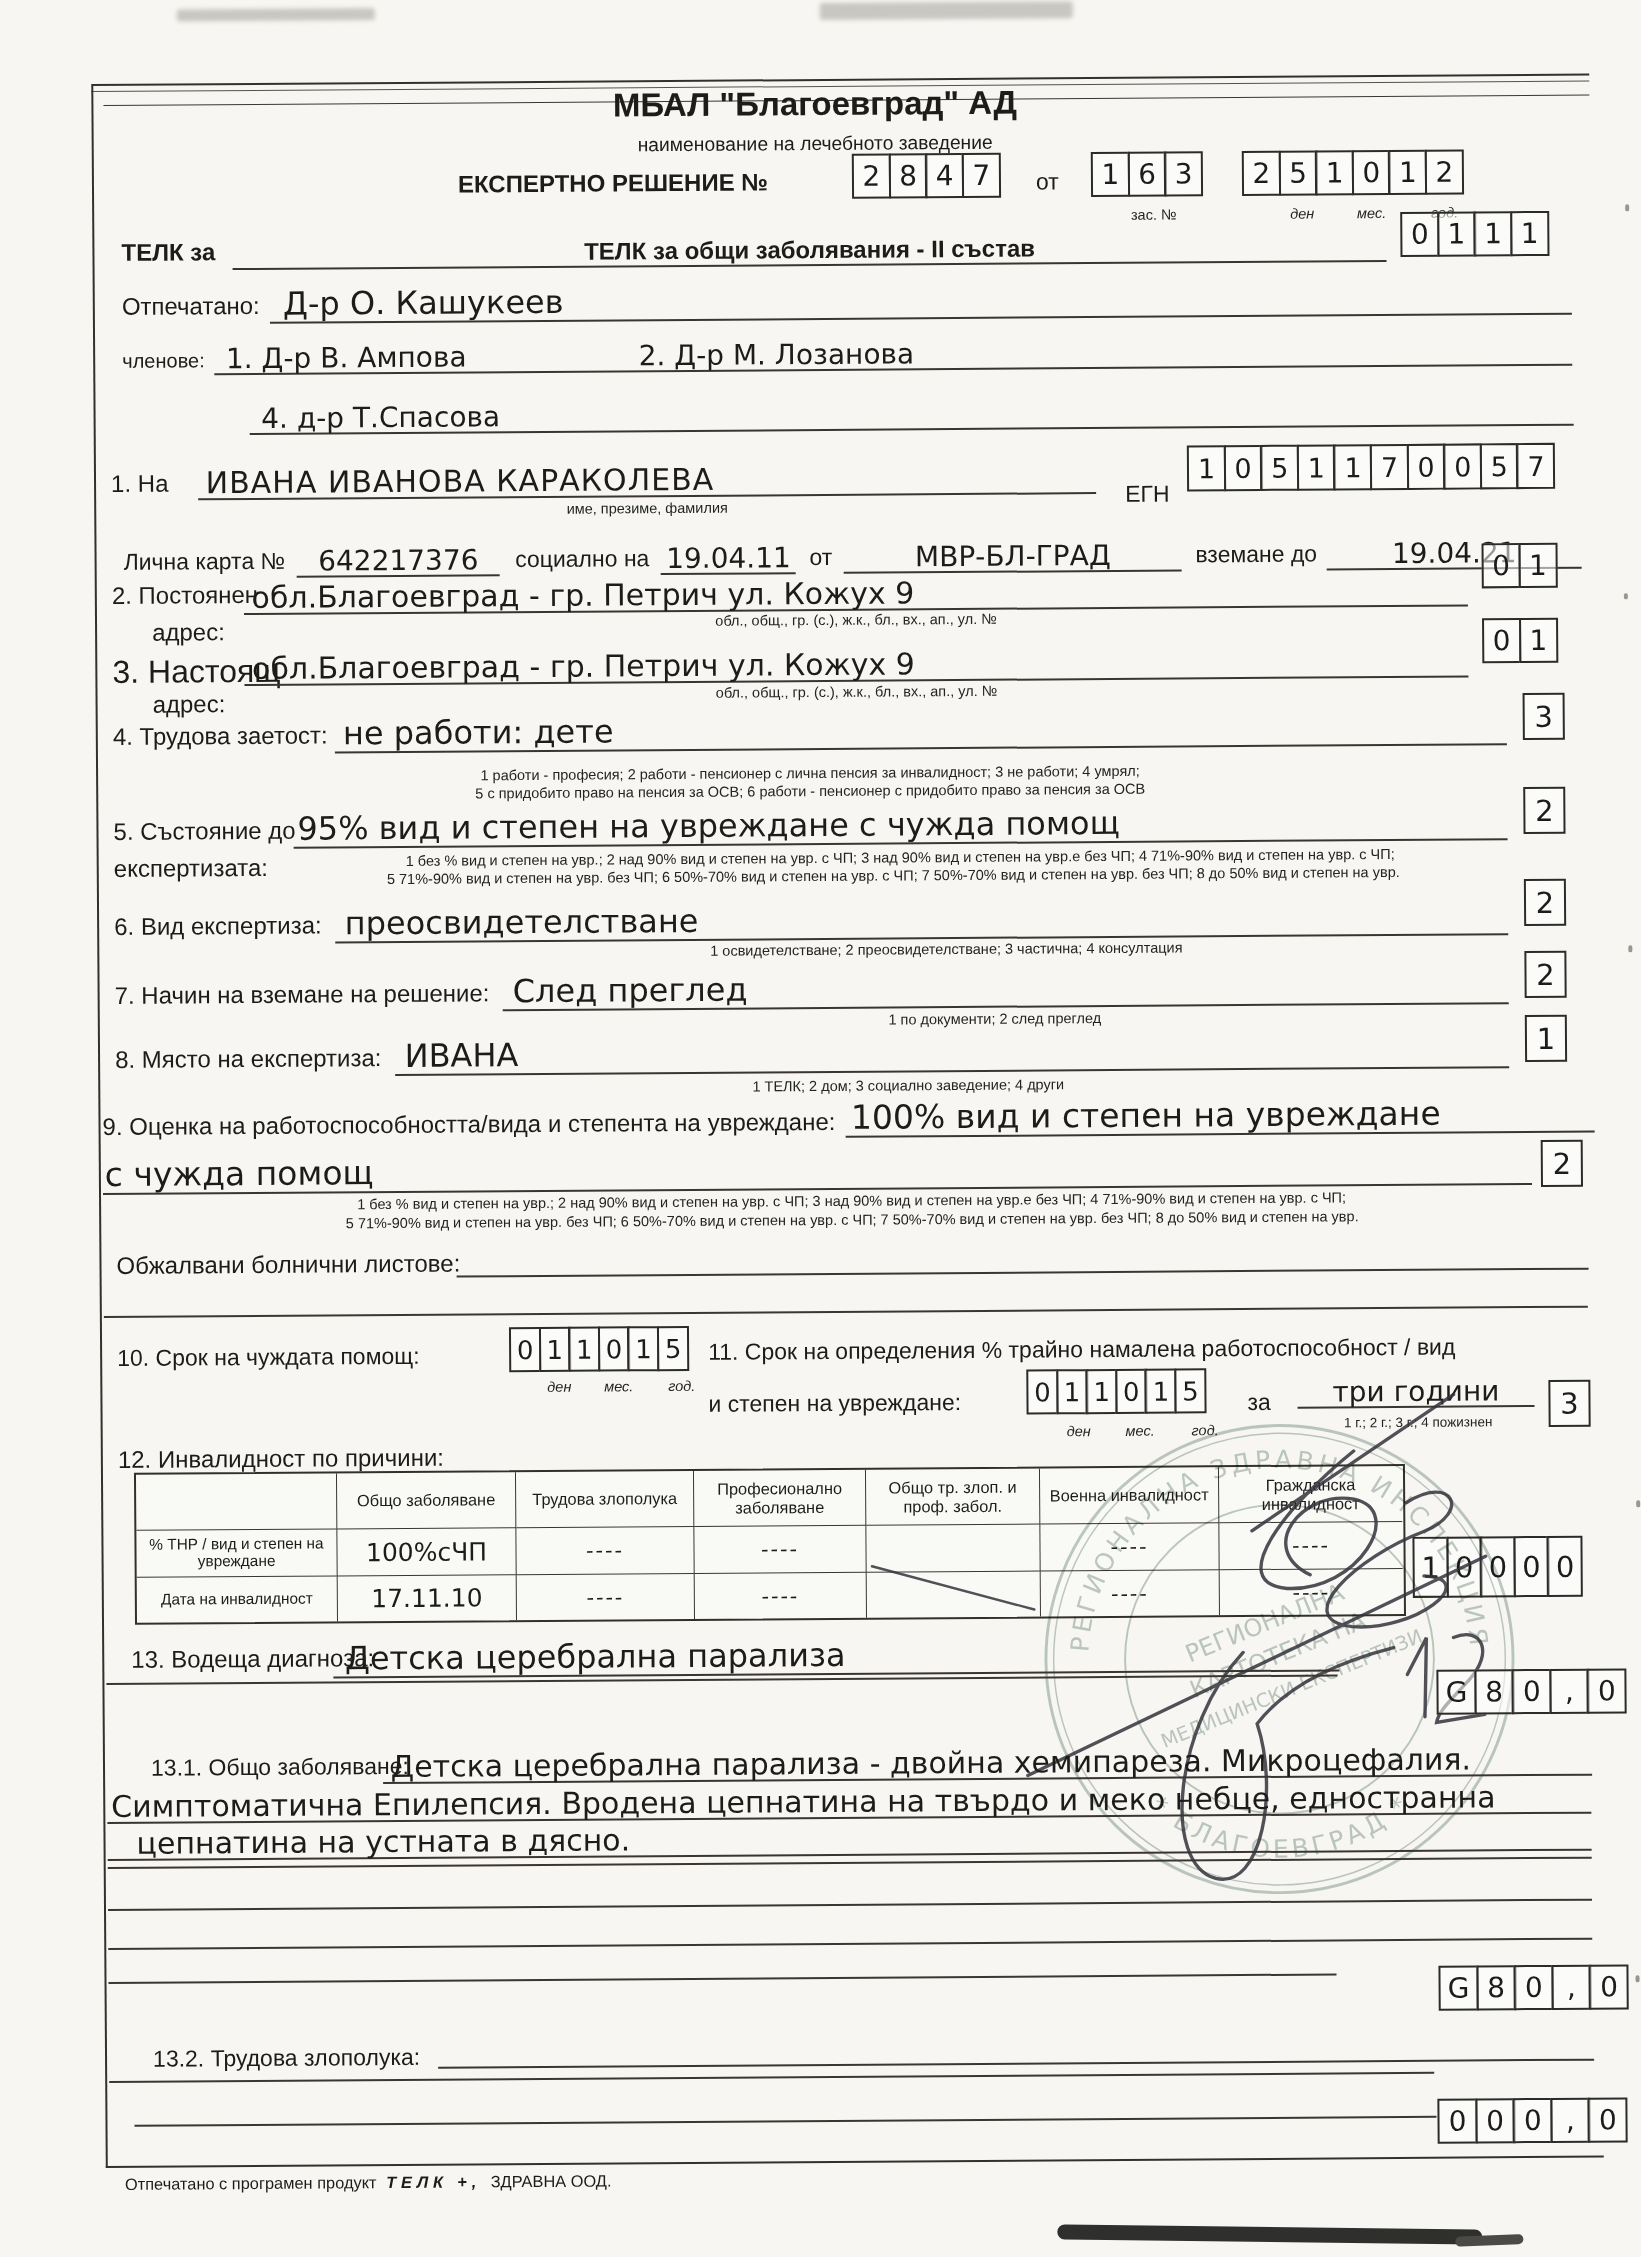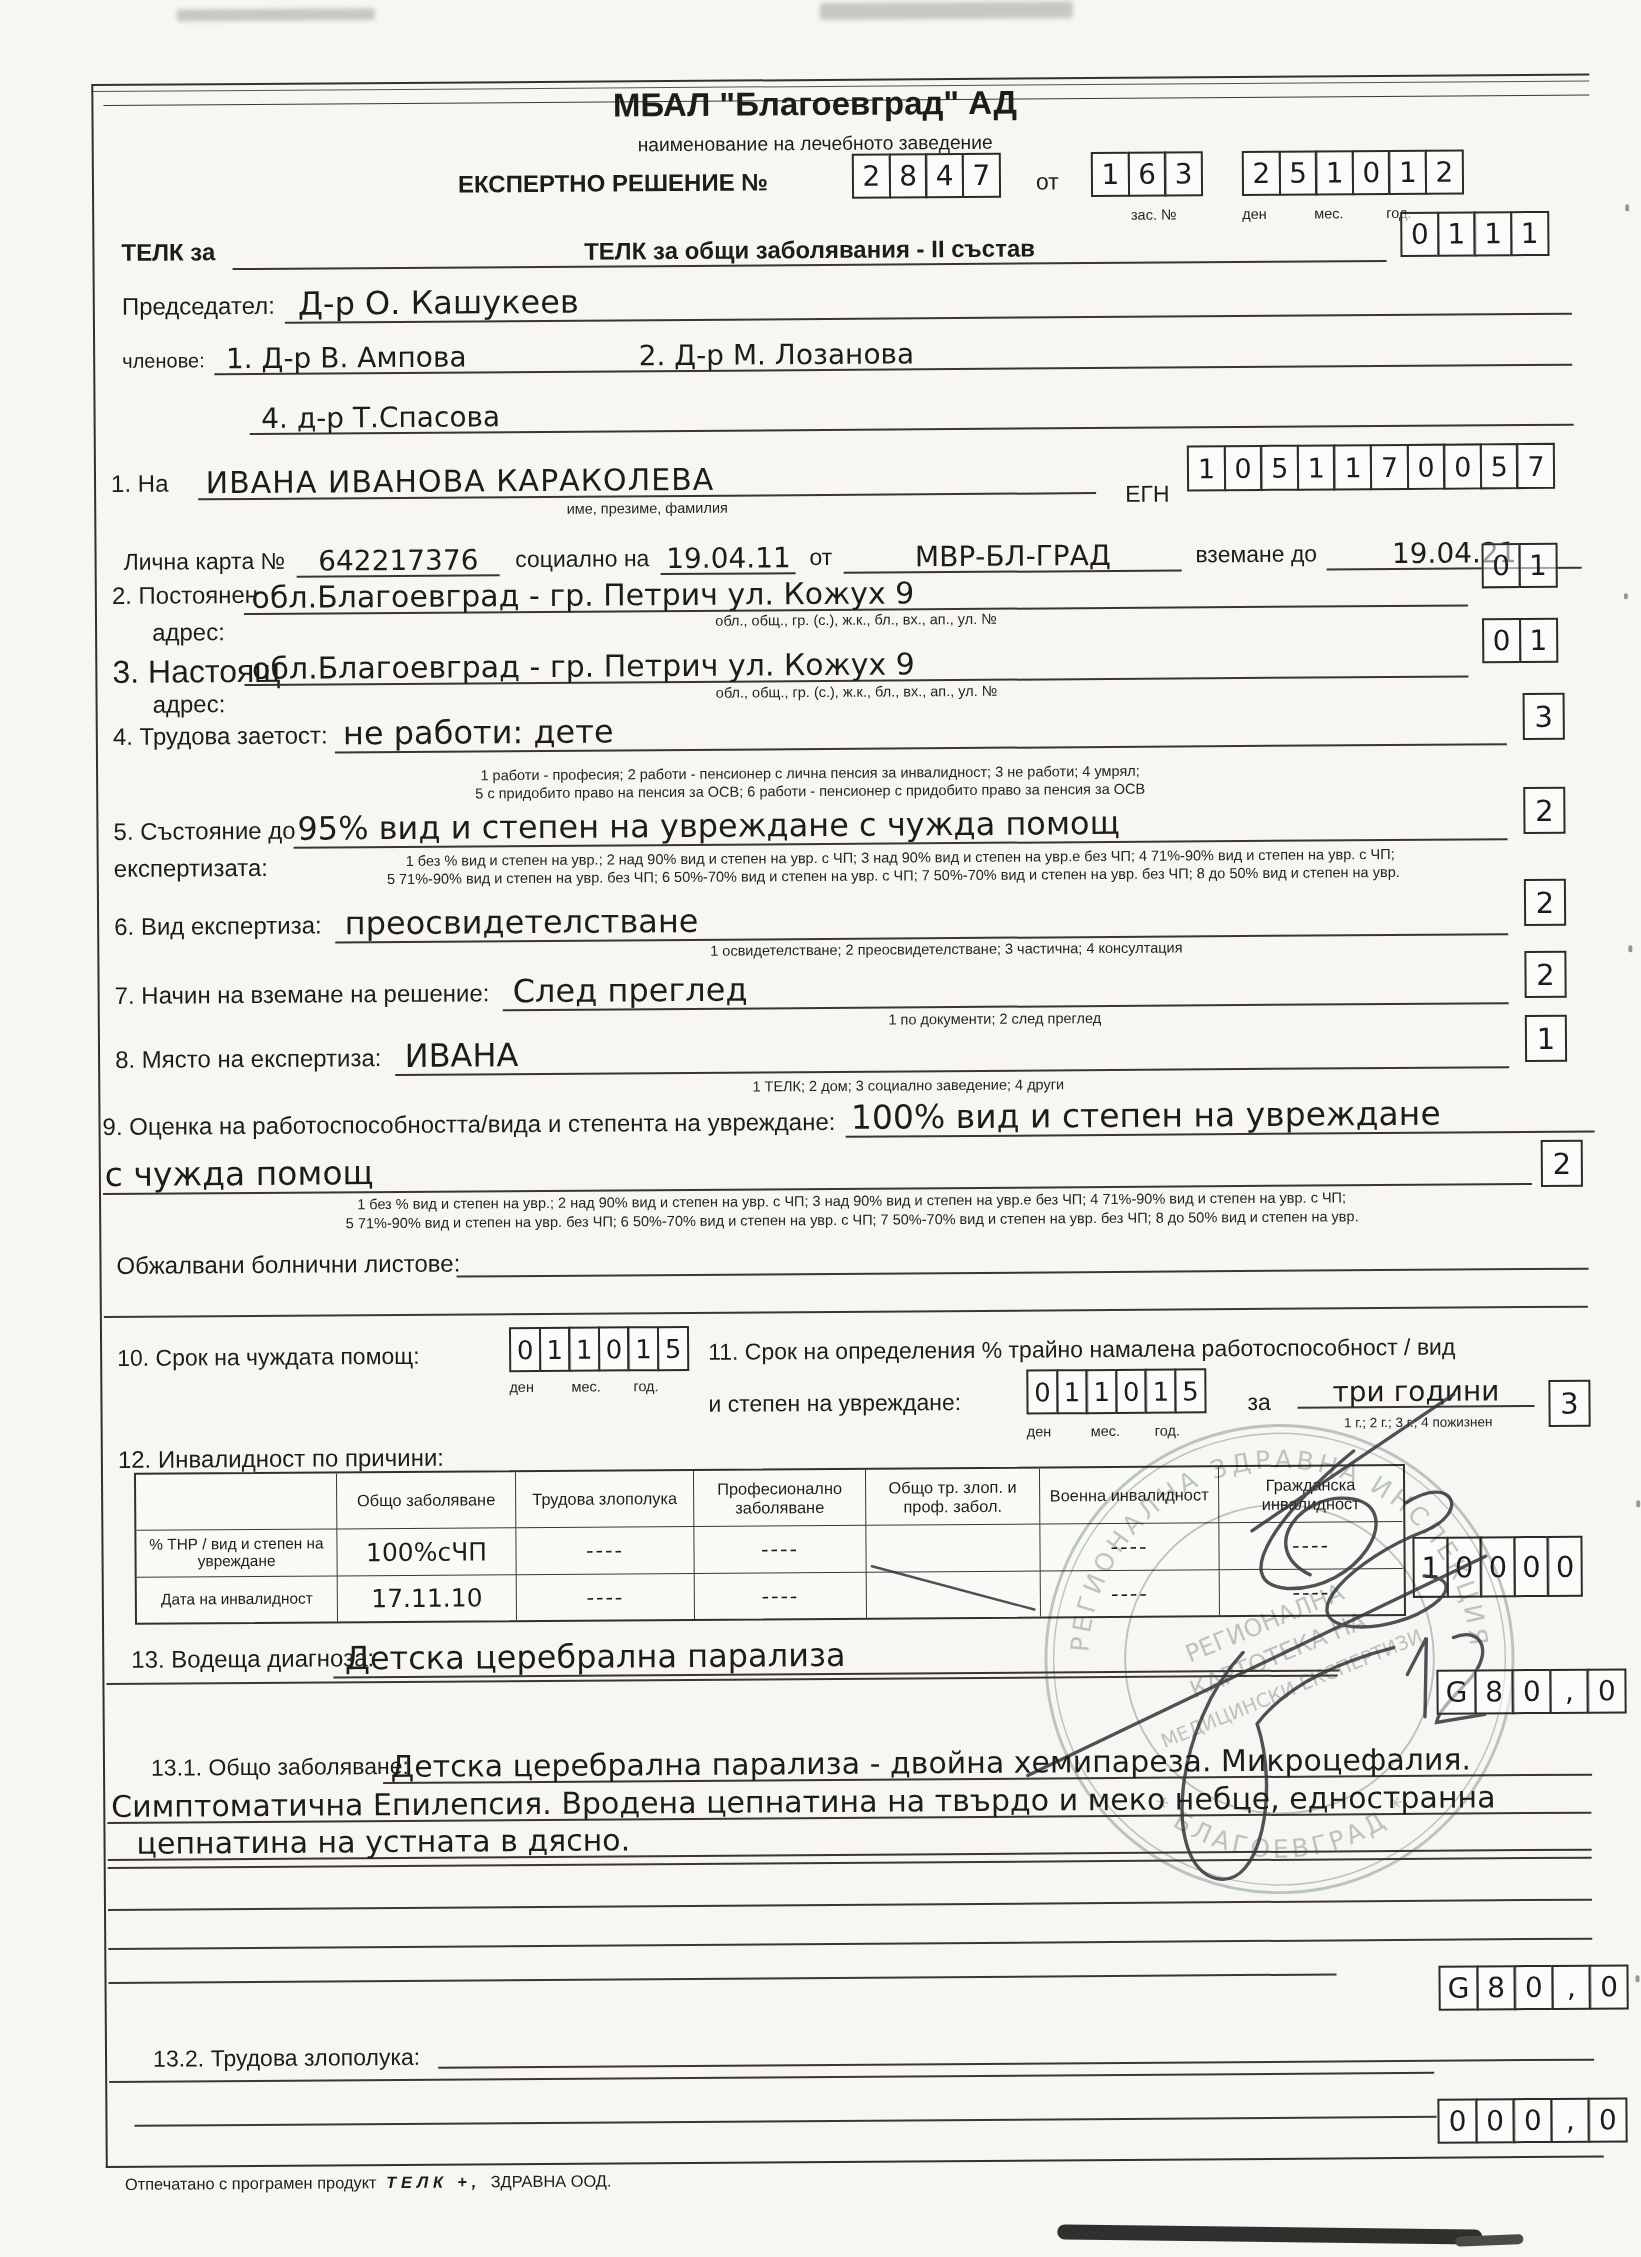--- a/index.html
+++ b/index.html
@@ -26,21 +26,21 @@
   .digit.narrow { width:16.4px; font-size:22px; }
   .d-sm .digit { width:32px; height:45px; font-size:26px; }
   .d-egn .digit { width:39px; height:46px; font-size:27px; }
   .d-tall .digit { width:36px; height:61px; font-size:29px; }
   .d-icd .digit { width:40px; height:45px; font-size:28px; }
   .codebox { box-sizing:border-box; width:42px; height:47px; border:2.4px solid #2c2b28;
              display:flex; align-items:center; justify-content:center;
              font-family:"DejaVu Sans",sans-serif; font-size:29px; background:rgba(255,255,255,0.55); }
   .hr { border-bottom:2.4px solid #3a3631; }
   .subrow { display:flex; }
-  .subrow span { text-align:left; }
+  .subrow span { text-align:right;font-style:italic; }
   .dtable { display:grid; grid-template-columns:201px 179px 178px 172px 174px 179px 183px;
             border:2.4px solid #333029; background:rgba(255,255,255,0.3); }
   .dtable .cell { box-sizing:border-box; border-right:1.9px solid #3a3732; border-bottom:1.9px solid #3a3732;
                   display:flex; align-items:center; justify-content:center; text-align:center; padding:1.9px 3.9px; }
   .dtable .cell:nth-child(7n) { border-right:none; }
   .dtable .hcell { height:56px; font-size:16.4px; line-height:1.15; }
   .dtable .rlabel { font-size:15.4px; line-height:1.1; }
   .dtable .vcell { font-family:"DejaVu Sans",sans-serif; font-size:25px; }
   .dtable .dash { font-size:21px; letter-spacing:1.9px; }
   .r1 { height:47px; } .r2 { height:45px; }
@@ -103,21 +103,21 @@
       </div>
 
   <div class="abs frow" style="left:126px;top:234px;width:1265px;">
     <span class="lbl-lg">ТЕЛК за</span>
     <span class="ugroup" style="flex:1;margin-left:17.4px;justify-content:center;">
       <span style="font-size:24px;font-weight:bold;">ТЕЛК за общи заболявания - II състав</span>
     </span>
   </div>
 
   <div class="abs frow" style="left:126px;top:284px;width:1450px;">
-    <span class="lbl" style="font-size:24px;">Председател:</span>
+    <span class="lbl" style="font-size:24px;">Отпечатано:</span>
     <span class="ugroup" style="flex:1;margin-left:9.7px;">
       <span class="val-lg" style="padding-left:13.5px;">Д-р О. Кашукеев</span>
       <span class="fillsp"></span>
     </span>
   </div>
   <div class="abs frow" style="left:126px;top:340px;width:1450px;">
     <span class="lbl" style="font-size:20px;">членове:</span>
     <span class="ugroup" style="flex:1;margin-left:9.7px;">
       <span class="val-md" style="padding-left:11.6px;">1. Д-р В. Ампова</span>
       <span class="val-md" style="margin-left:172px;">2. Д-р М. Лозанова</span>

